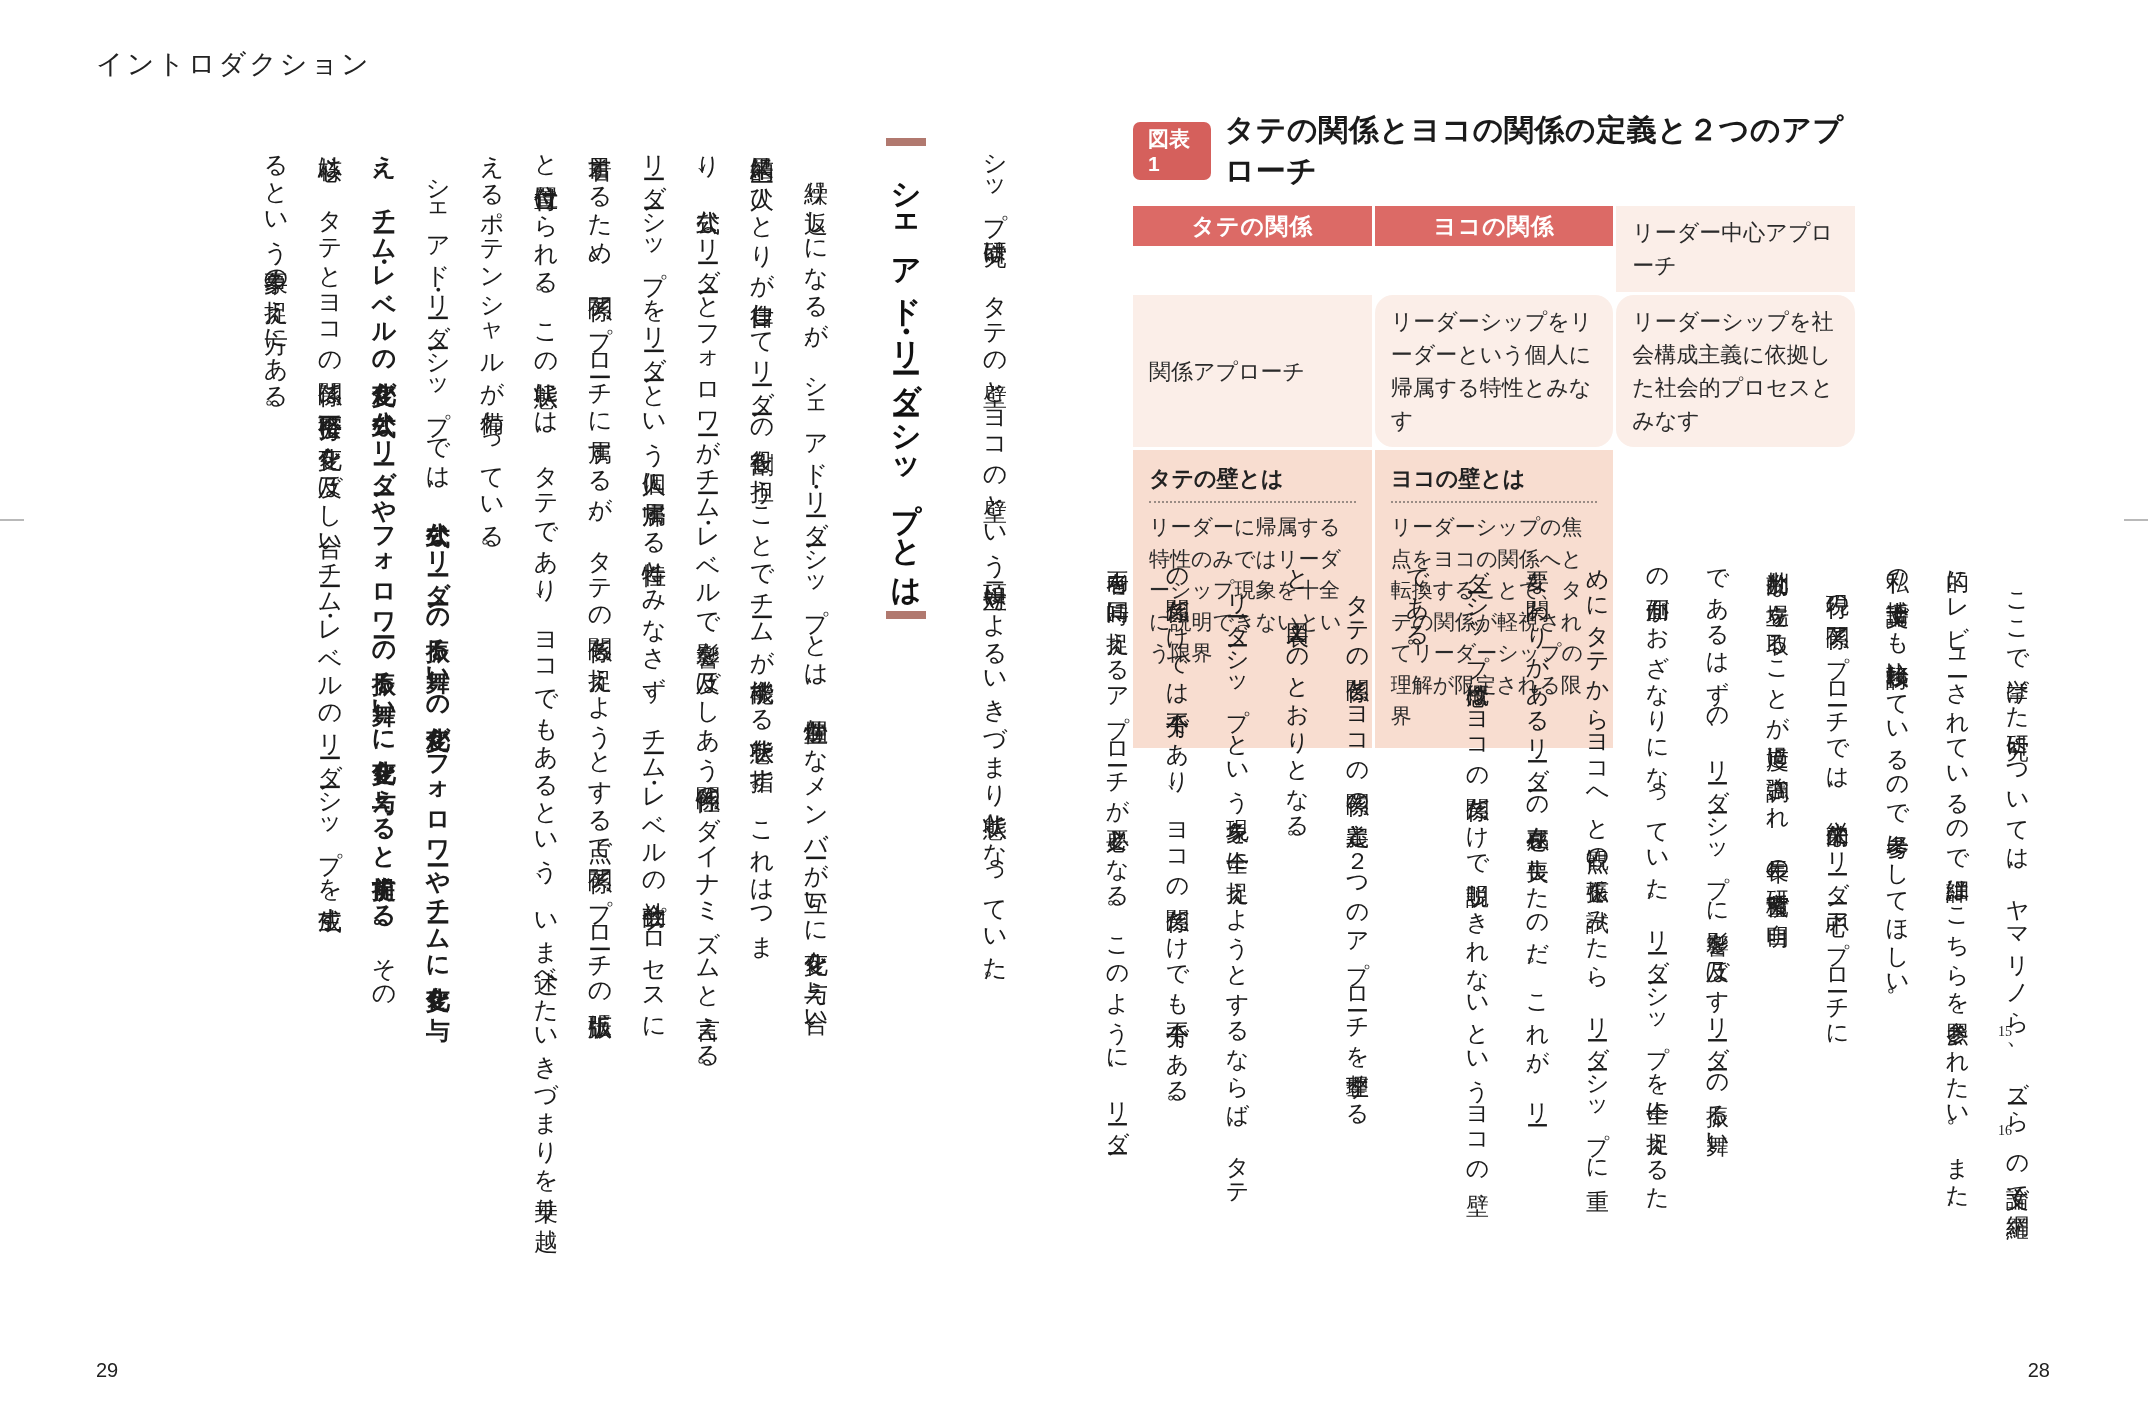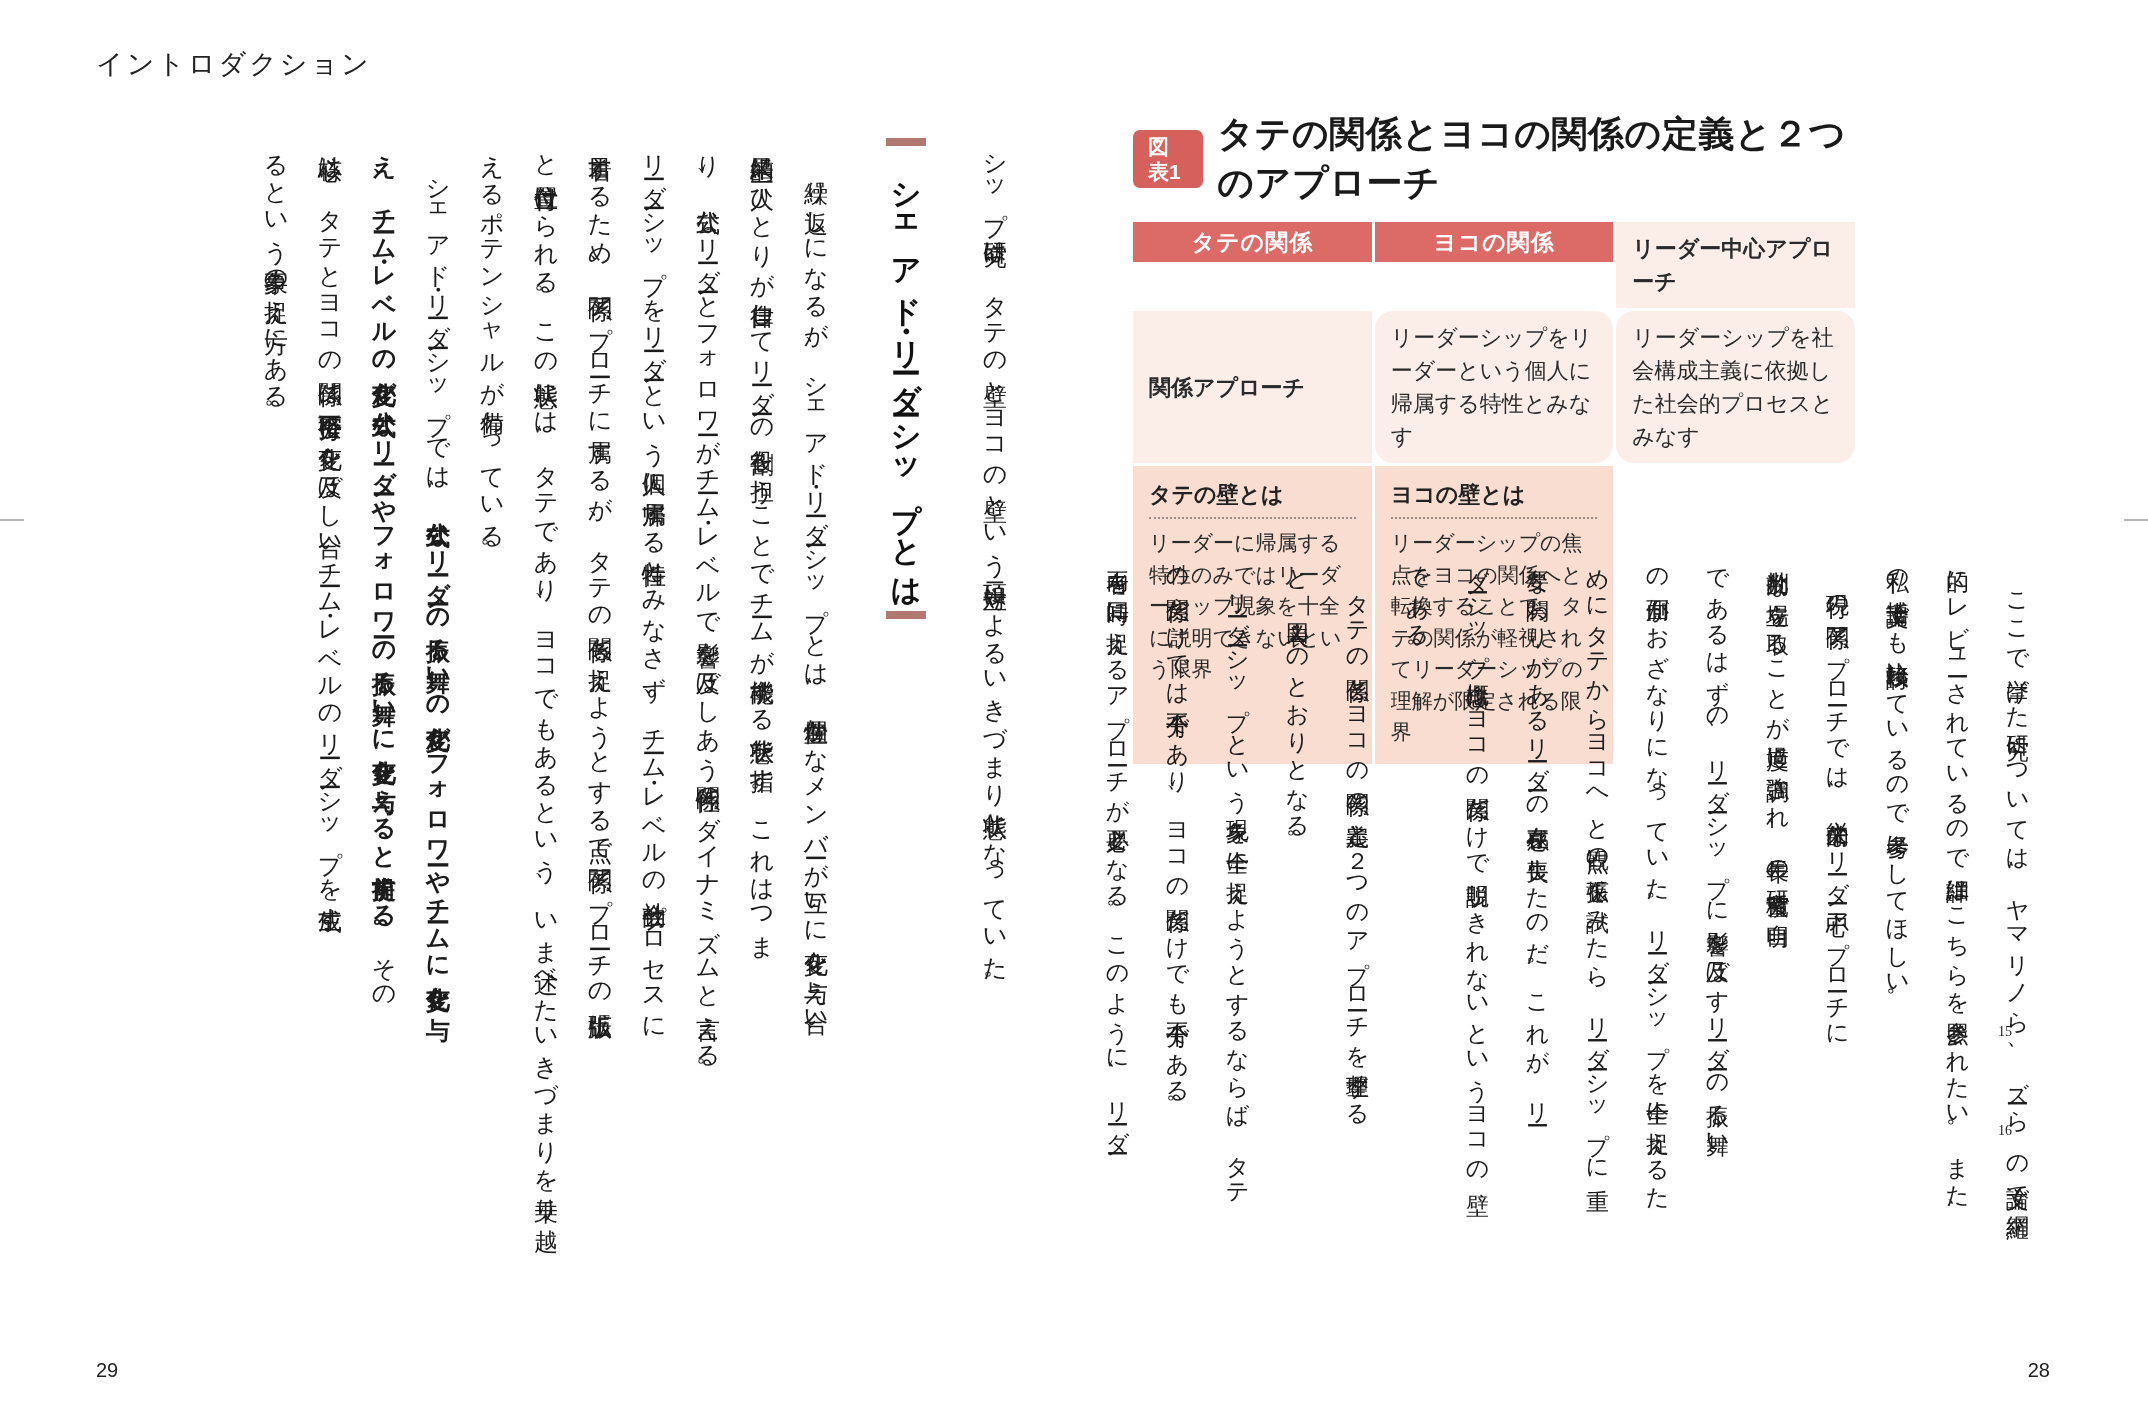--- a/index.html
+++ b/index.html
@@ -18,27 +18,27 @@
   .fold-mark{position:absolute;top:519px;height:2px;width:24px;background:#b9b9b9;}
   .fold-mark.l{left:0;}
   .fold-mark.r{right:0;}
 
   
   .figure{position:absolute;left:1133px;top:110px;width:722px;
         font-family:"Liberation Sans","DejaVu Sans",sans-serif;}
   .fig-caption{display:flex;align-items:center;justify-content:center;gap:14px;margin-bottom:14px;}
   .fig-badge{background:#d5605c;color:#fff;font-weight:700;font-size:21px;
         padding:4px 15px;border-radius:7px;line-height:1.2;}
-  .fig-title{font-weight:700;font-size:36px;color:#1a1a1a;letter-spacing:0.5px;}
+  .fig-title{font-weight:700;font-size:30px;color:#1a1a1a;letter-spacing:0.5px;}
   .tbl{display:grid;grid-template-columns:1fr 1fr 1fr;grid-auto-rows:auto;gap:3px;background:#ffffff;}
   .tbl .th{background:#dc6a66;color:#ffffff;font-weight:700;font-size:23px;
         display:flex;align-items:center;justify-content:center;height:40px;letter-spacing:1px;}
   .tbl .td{background:#fbeee8;font-size:22px;line-height:1.5;color:#2a2a2a;
         padding:10px 16px;display:flex;align-items:center;}
-  .tbl .td.tall{min-height:66px;font-weight:bold;}
+  .tbl .td.tall{min-height:66px;}
   .tbl .td.mid{min-height:72px;align-items:center;border-radius:18px;}
   .tbl .wall{background:#f8ddd0;display:block;padding:12px 16px 16px 16px;min-height:112px;}
   .wall-title{font-weight:700;font-size:22px;color:#222;padding-bottom:6px;margin-bottom:8px;
         border-bottom:2px dotted #9a8c85;}
   .wall-body{font-size:21px;line-height:1.5;color:#2a2a2a;}
 
   
   .vtext{position:absolute;display:flex;flex-direction:row-reverse;justify-content:flex-start;align-items:stretch;}
   .vcol{writing-mode:vertical-rl;text-orientation:mixed;}
   .p28{left:1082px;top:553px;width:965px;height:714px;}

